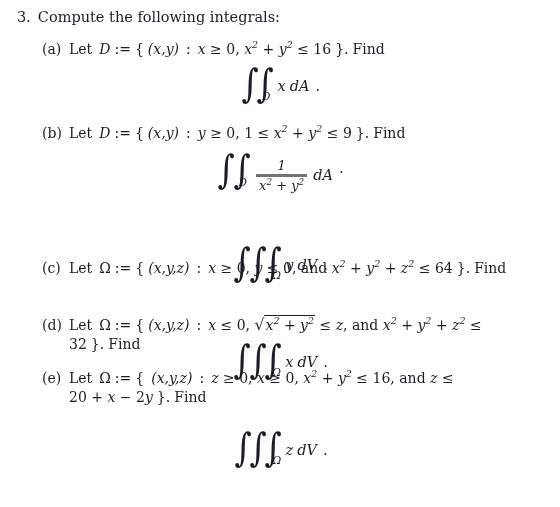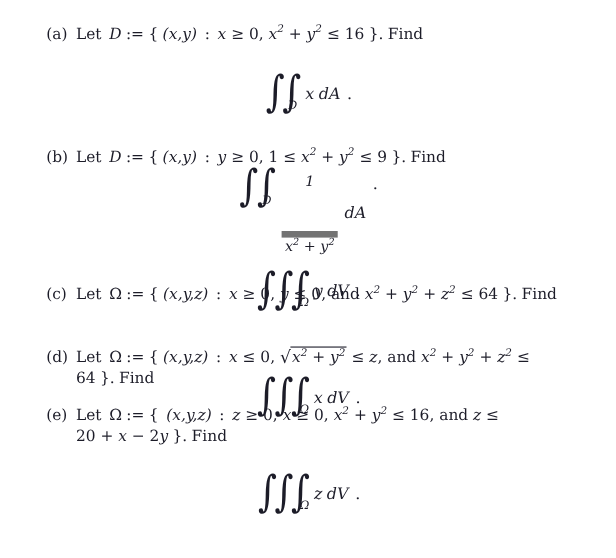--- a/index.html
+++ b/index.html
@@ -144,57 +144,59 @@
     margin: 0 2px;
     margin-top: 2px;
   }
   .frac .numer {
     font-size: 13px;
     padding: 0 3px 1px 3px;
     font-style: italic;
   }
   .frac .denom {
     font-size: 13px;
-    border-top: 6px solid #737373;
+    border-top: 3px solid #737373;
     padding: 1px 3px 0 3px;
     font-style: italic;
-    margin-top: 36px;
   }
   .frac-eq .integrand {
     margin-top: 1px;
     display: inline-flex;
     align-items: center;
   }
   .frac-eq .period { margin-top: 5px; }
 </style>
 </head>
 <body>
 
 <div class="page">
 
-
-  <div class="item" style="top:22px;">
+  <div class="problem">
+    <span class="num">3.</span><span>Compute the following integrals:</span>
+  </div>
+
+  <div class="item" style="top:40px;">
     <span class="item-line">
       <span class="item-label">(a)</span><span>Let</span><span class="spw"></span><span class="mi">D</span><span class="sp"></span><span>:=</span><span class="sp"></span><span>{</span><span class="sp"></span><span class="mi">(<span class="mi">x</span>,<span class="mi">y</span>)</span><span class="spw"></span><span>:</span><span class="spw"></span><span><span class="mi">x</span> ≥ 0, <span class="mi">x</span><span class="sup">2</span> + <span class="mi">y</span><span class="sup">2</span> ≤ 16</span><span class="sp"></span><span>}.</span><span class="sp"></span><span>Find</span>
     </span>
   </div>
 
   <div class="display" style="top:69px;">
     <span class="eq">
       <span class="intgroup">
         <span class="intsign">∫</span>
           <span class="intsign">∫</span>
         <span class="intsub d2 mi">D</span>
       </span>
       <span class="integrand"><span class="mi">x</span><span class="sp"></span><span class="mi">dA</span></span>
       <span class="period">.</span>
     </span>
   </div>
 
-  <div class="item" style="top:134px;">
+  <div class="item" style="top:124px;">
     <span class="item-line">
       <span class="item-label">(b)</span><span>Let</span><span class="spw"></span><span class="mi">D</span><span class="sp"></span><span>:=</span><span class="sp"></span><span>{</span><span class="sp"></span><span class="mi">(<span class="mi">x</span>,<span class="mi">y</span>)</span><span class="spw"></span><span>:</span><span class="spw"></span><span><span class="mi">y</span> ≥ 0, 1 ≤ <span class="mi">x</span><span class="sup">2</span> + <span class="mi">y</span><span class="sup">2</span> ≤ 9</span><span class="sp"></span><span>}.</span><span class="sp"></span><span>Find</span>
     </span>
   </div>
 
   <div class="display frac-eq" style="top:155px;">
     <span class="eq">
       <span class="intgroup">
         <span class="intsign">∫</span>
           <span class="intsign">∫</span>
@@ -228,21 +230,21 @@
       </span>
       <span class="integrand"><span class="mi">y</span><span class="sp"></span><span class="mi">dV</span></span>
       <span class="period">.</span>
     </span>
   </div>
 
   <div class="item" style="top:315px;">
     <span class="item-line">
       <span class="item-label">(d)</span><span>Let</span><span class="spw"></span><span class="mupr">Ω</span><span class="sp"></span><span>:=</span><span class="sp"></span><span>{</span><span class="sp"></span><span class="mi">(<span class="mi">x</span>,<span class="mi">y</span>,<span class="mi">z</span>)</span><span class="spw"></span><span>:</span><span class="spw"></span><span><span class="mi">x</span> ≤ 0, <span class="sqrt"><span class="radical">√</span><span class="radicand"><span class="mi">x</span><span class="sup">2</span> + <span class="mi">y</span><span class="sup">2</span></span></span> ≤ <span class="mi">z</span>, and <span class="mi">x</span><span class="sup">2</span> + <span class="mi">y</span><span class="sup">2</span> + <span class="mi">z</span><span class="sup">2</span> ≤</span>
     </span>
-    <span class="item-cont"><span>64</span><span class="sp"></span><span>}.</span><span class="sp"></span><span>Find</span></span>
+    <span class="item-cont"><span>32</span><span class="sp"></span><span>}.</span><span class="sp"></span><span>Find</span></span>
   </div>
 
   <div class="display" style="top:345px;">
     <span class="eq">
       <span class="intgroup">
         <span class="intsign">∫</span>
           <span class="intsign">∫</span>
           <span class="intsign">∫</span>
         <span class="intsub d3 mupr">Ω</span>
       </span>

